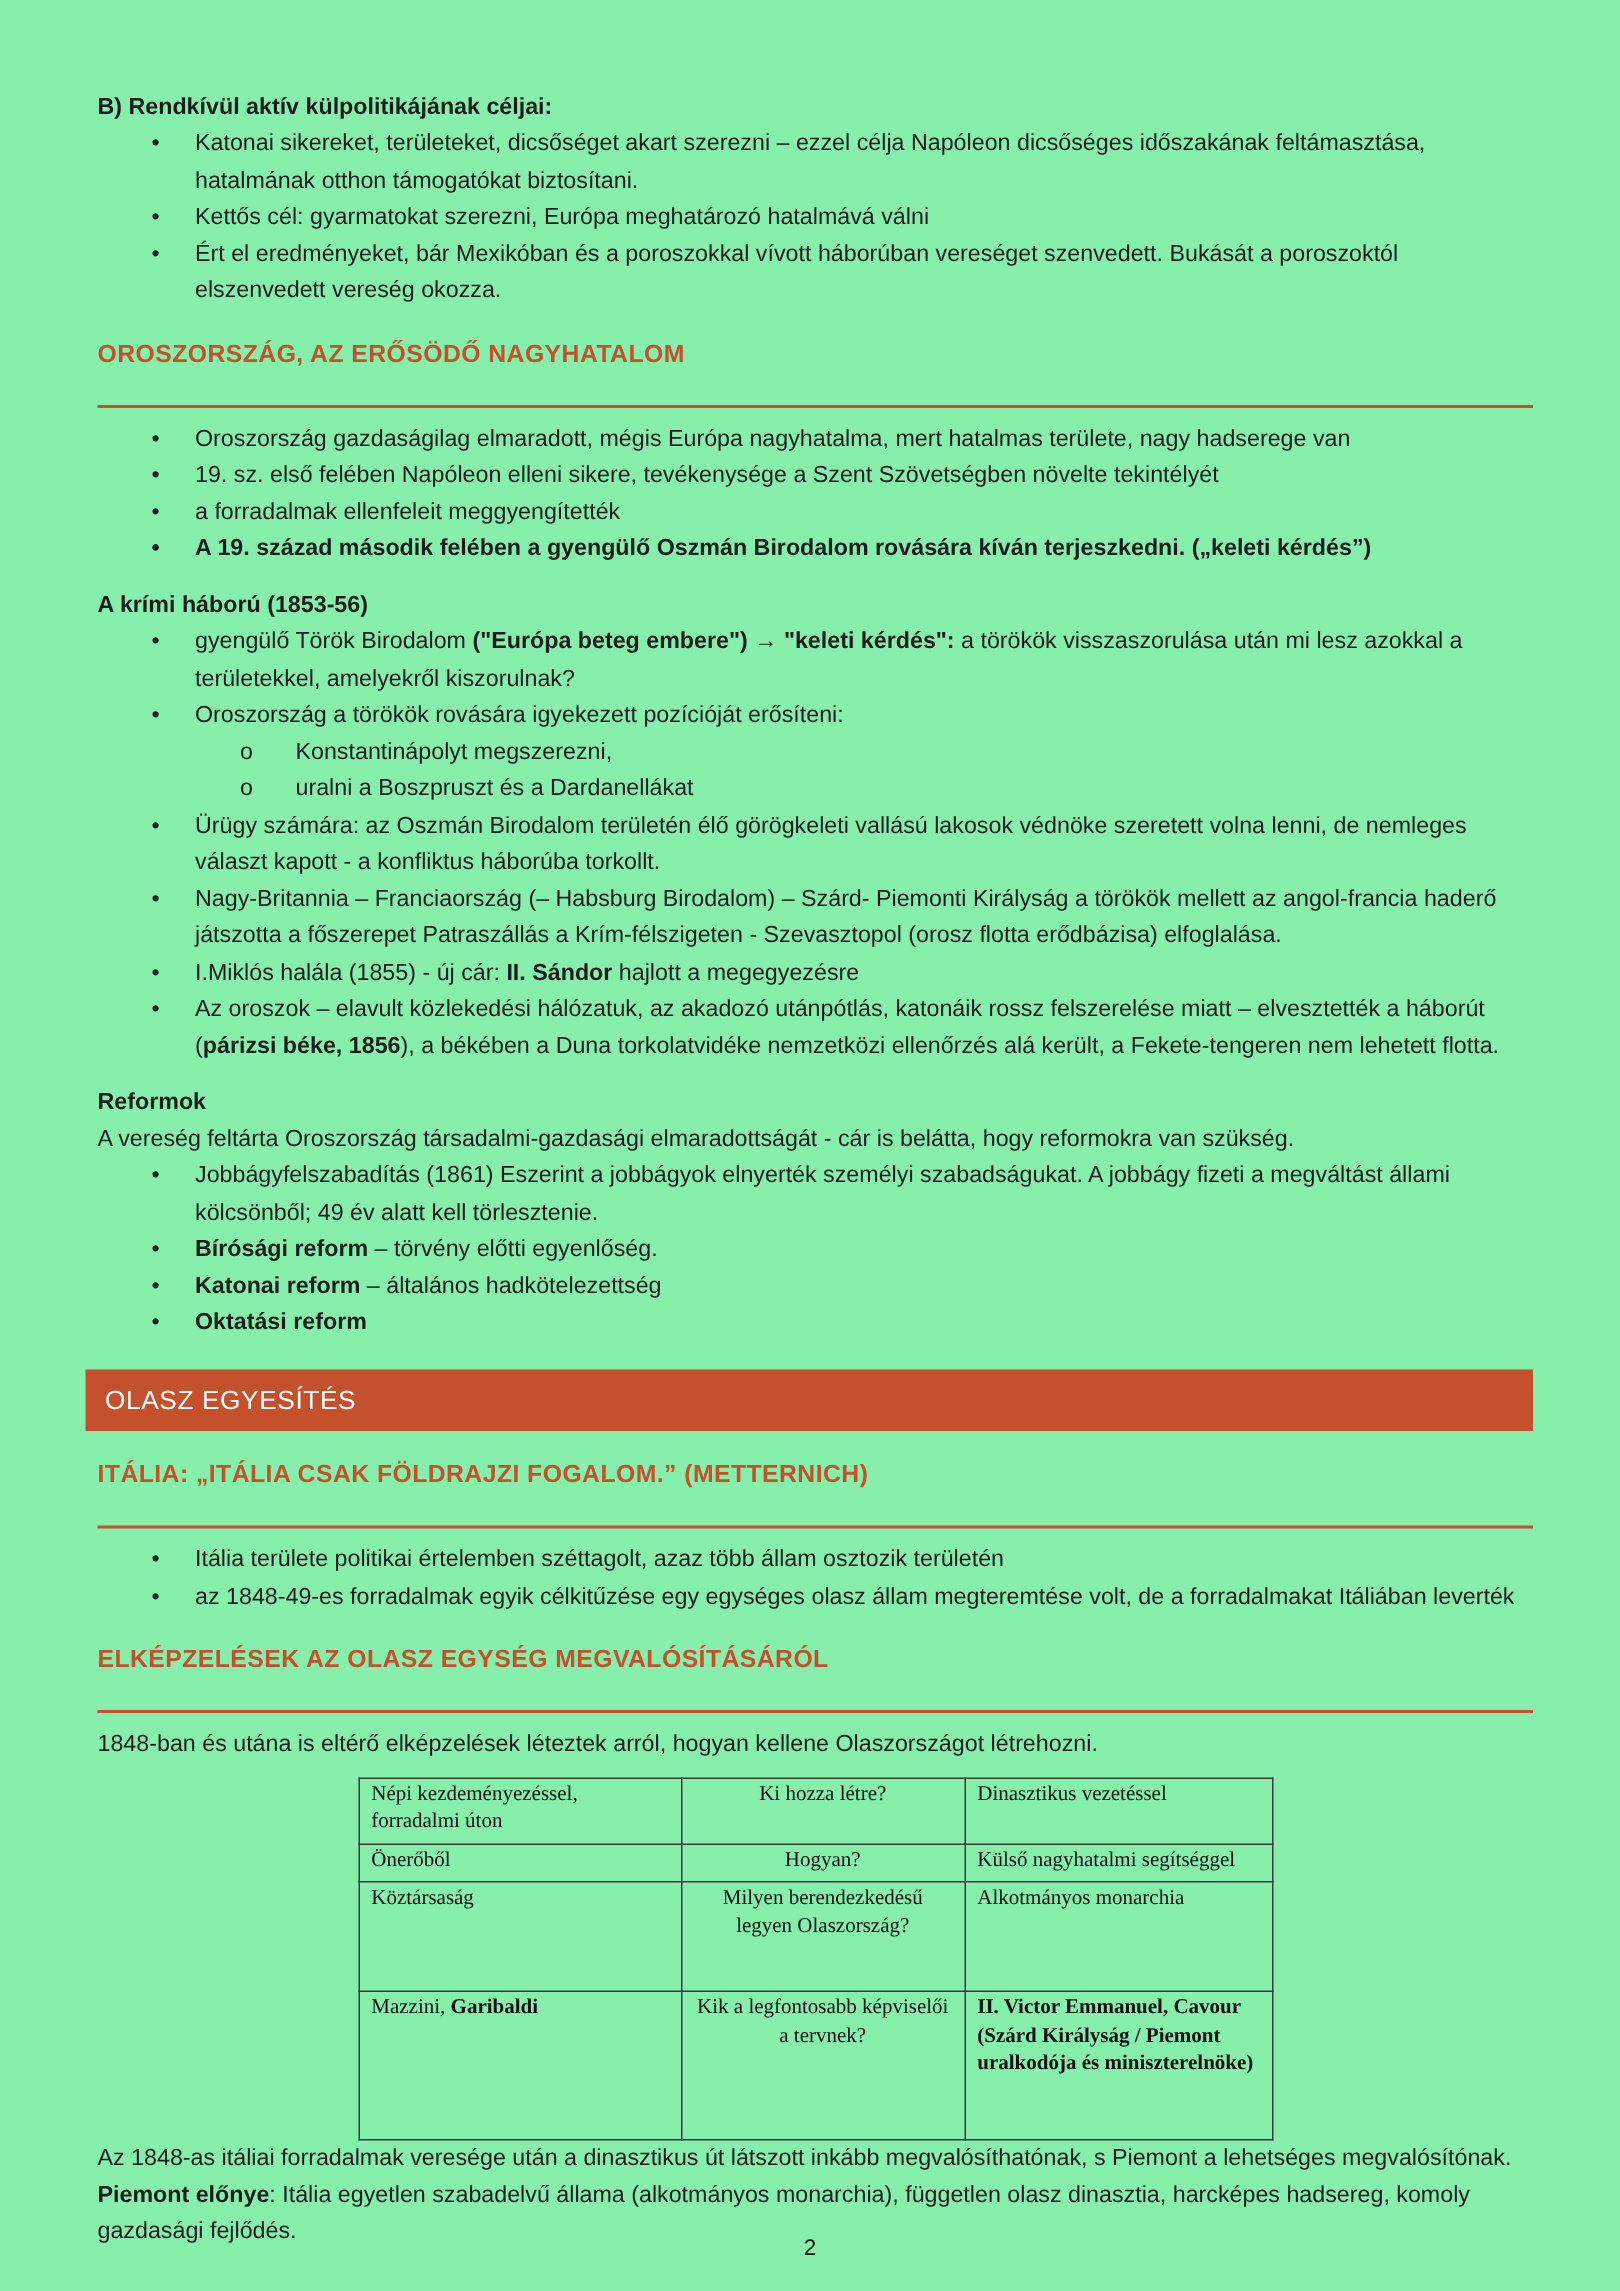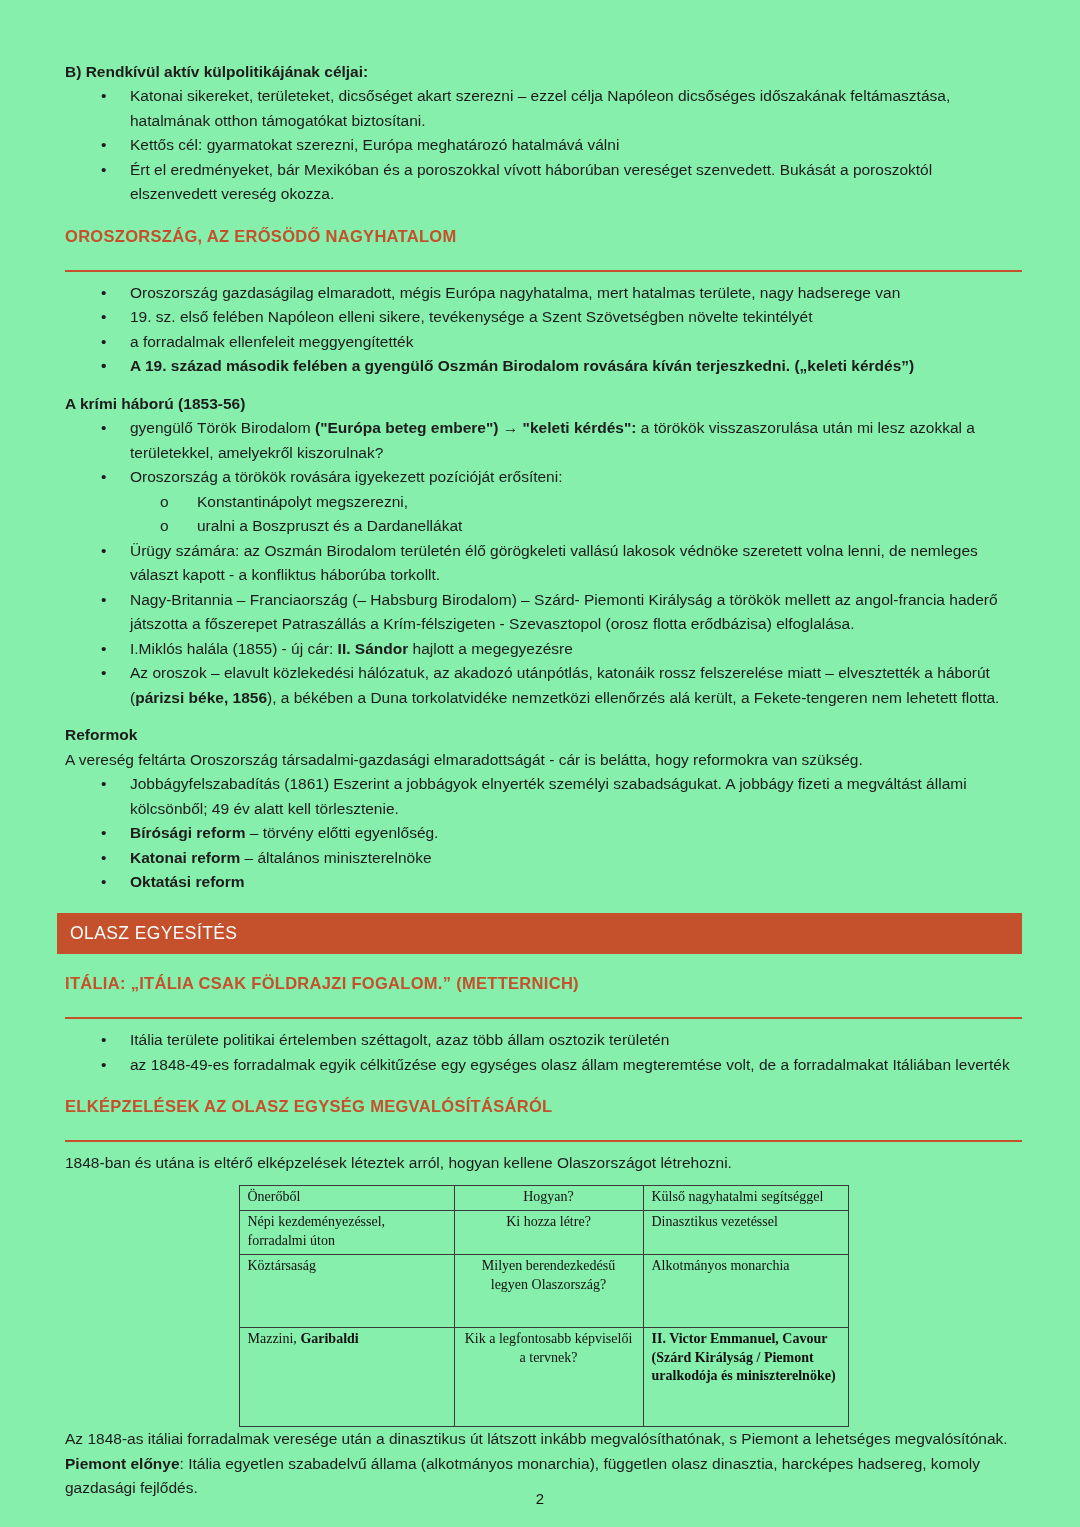--- a/index.html
+++ b/index.html
@@ -156,21 +156,21 @@
       <li class="li">
         <span class="blt">•</span>
         <span class="txt">Jobbágyfelszabadítás (1861) Eszerint a jobbágyok elnyerték személyi szabadságukat.  A jobbágy fizeti a megváltást állami kölcsönből; 49 év alatt kell törlesztenie.</span>
       </li>
       <li class="li">
         <span class="blt">•</span>
         <span class="txt"><span class="b">Bírósági reform</span><span> – törvény előtti egyenlőség.</span></span>
       </li>
       <li class="li">
         <span class="blt">•</span>
-        <span class="txt"><span class="b">Katonai reform</span><span> – általános miniszterelnöke</span></span>
+        <span class="txt"><span class="b">Katonai reform</span><span> – általános hadkötelezettség</span></span>
       </li>
       <li class="li">
         <span class="blt">•</span>
         <span class="txt b">Oktatási reform</span>
       </li>
     </ul>
   </section>
 
   <section>
     <div class="banner">OLASZ EGYESÍTÉS</div>
@@ -187,28 +187,28 @@
       </li>
     </ul>
 
     <h2 class="orange-h">ELKÉPZELÉSEK AZ OLASZ EGYSÉG MEGVALÓSÍTÁSÁRÓL</h2>
     <p class="para">1848-ban és utána is eltérő elképzelések léteztek arról, hogyan kellene Olaszországot létrehozni.</p>
 
     <div class="tblwrap">
       <table class="concept">
         <tbody>
           <tr>
+            <td class="c-left">Népi kezdeményezéssel, forradalmi úton</td>
+            <td class="c-mid">Ki hozza létre?</td>
+            <td class="c-right">Dinasztikus vezetéssel</td>
+          </tr>
+          <tr>
             <td class="c-left">Önerőből</td>
             <td class="c-mid">Hogyan?</td>
             <td class="c-right">Külső nagyhatalmi segítséggel</td>
-          </tr>
-          <tr>
-            <td class="c-left">Népi kezdeményezéssel, forradalmi úton</td>
-            <td class="c-mid">Ki hozza létre?</td>
-            <td class="c-right">Dinasztikus vezetéssel</td>
           </tr>
           <tr class="r3">
             <td class="c-left">Köztársaság</td>
             <td class="c-mid">Milyen berendezkedésű legyen Olaszország?</td>
             <td class="c-right">Alkotmányos monarchia</td>
           </tr>
           <tr class="r4">
             <td class="c-left"><span>Mazzini, </span><span class="b">Garibaldi</span></td>
             <td class="c-mid">Kik a legfontosabb képviselői a tervnek?</td>
             <td class="c-right b">II. Victor Emmanuel, Cavour (Szárd Királyság / Piemont uralkodója és miniszterelnöke)</td>

